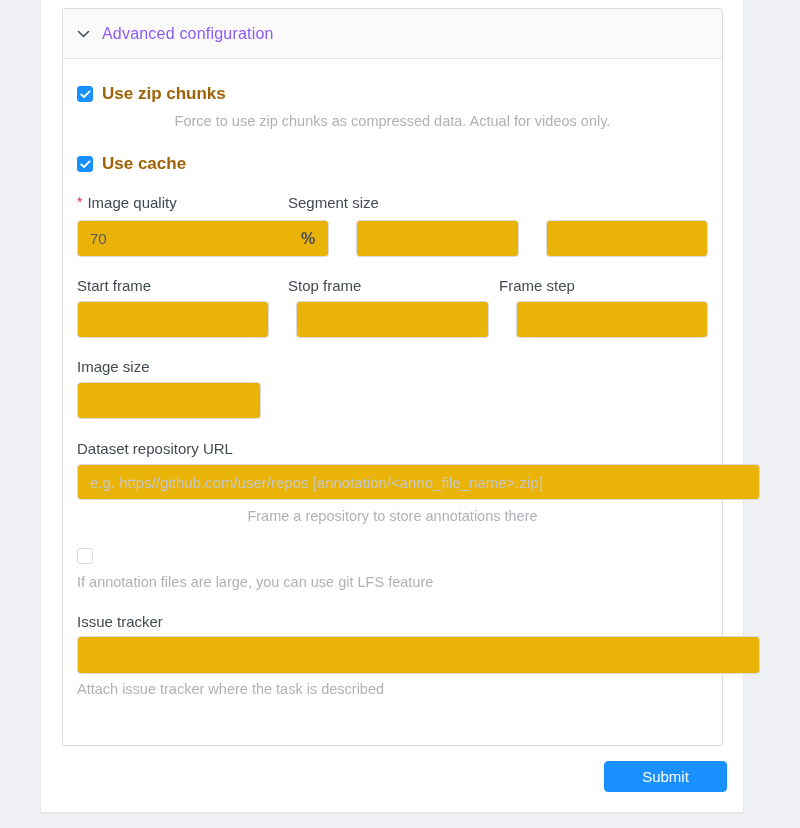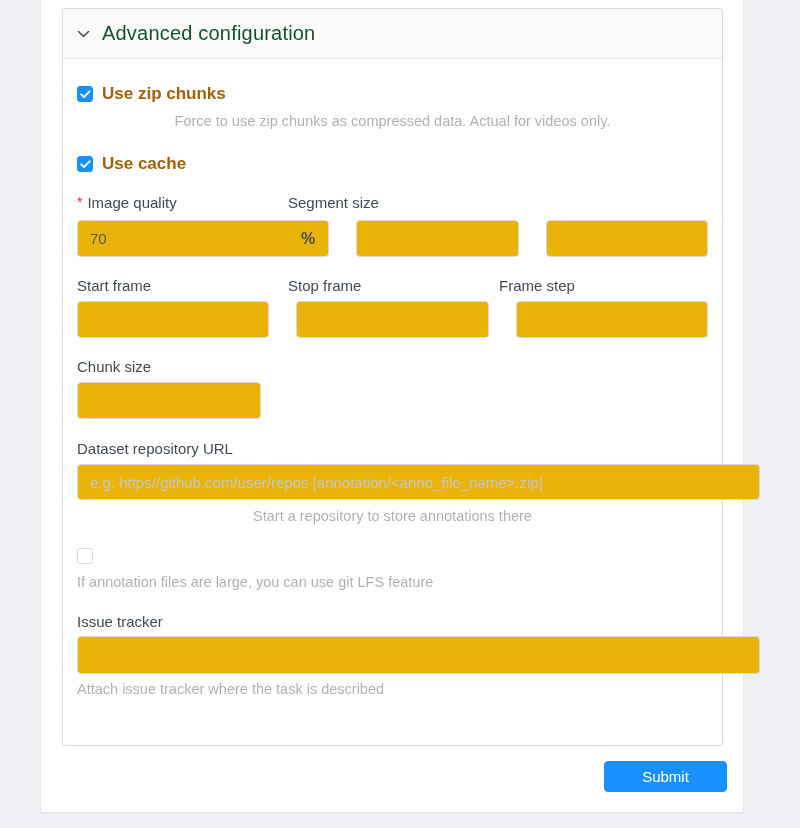--- a/index.html
+++ b/index.html
@@ -32,22 +32,22 @@
     height: 50px;
     background: #fafafb;
     border-bottom: 1px solid #e4e6e9;
     border-radius: 3px 3px 0 0;
     display: flex; align-items: center;
     padding: 0 14px;
     cursor: pointer;
   }
   .chevron { display: inline-flex; margin-right: 12px; margin-top: 2px; }
   .collapse-title {
-    font-size: 20px;
-    color: #14532d;
+    font-size: 16px;
+    color: #8b5cf6;
     letter-spacing: 0.2px;
   }
 
   .panel-body { padding: 24px 14px 0 14px; }
 
   .cb-row { display: flex; align-items: center; height: 22px; }
   .checkbox {
     width: 16px; height: 16px;
     border: 1px solid #d9d9d9;
     border-radius: 3px;
@@ -195,27 +195,27 @@
           <div class="col field-label">Frame step</div>
         </div>
         
         <div class="grid3" style="margin-top:6px;">
           <input class="col text-input" type="text" value="" style="">
           <input class="col text-input" type="text" value="" style="">
           <input class="col text-input" type="text" value="" style="">
         </div>
 
         
-        <div class="field-label" style="margin-top:18px;">Chunk size</div>
+        <div class="field-label" style="margin-top:18px;">Image size</div>
         <input class="text-input" type="text" style="width: 184px; margin-top: 6px;" value="">
 
         
         <div class="field-label" style="margin-top:19px;">Dataset repository URL</div>
         <input class="text-input wide" type="text" style="margin-top: 6px; height: 36px;" placeholder="e.g. https//github.com/user/repos [annotation/&lt;anno_file_name&gt;.zip]">
-        <div class="help-text mt6">Start a repository to store annotations there</div>
+        <div class="help-text mt6">Frame a repository to store annotations there</div>
 
         
         <div class="cb-row" style="margin-top:19px;">
           <span class="checkbox" data-checked="false">
             
           </span>
         </div>
         <div class="help-text mt5">If annotation files are large, you can use git LFS feature</div>
 
         

